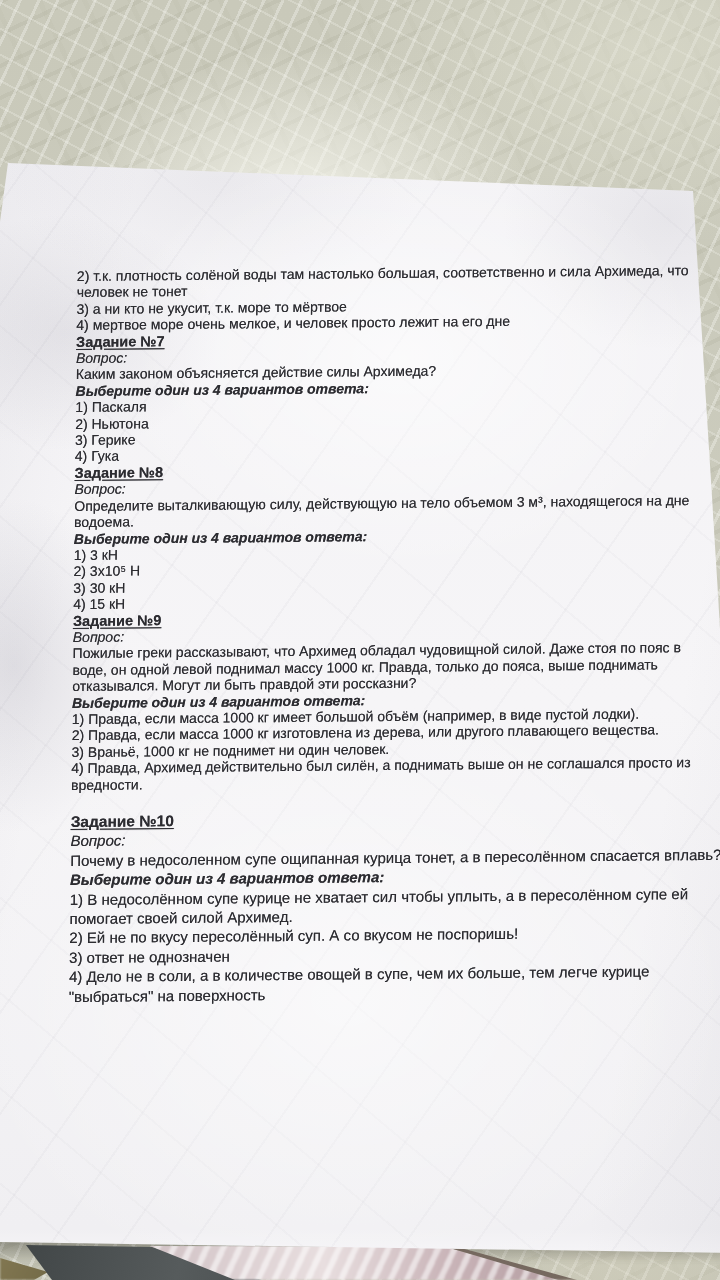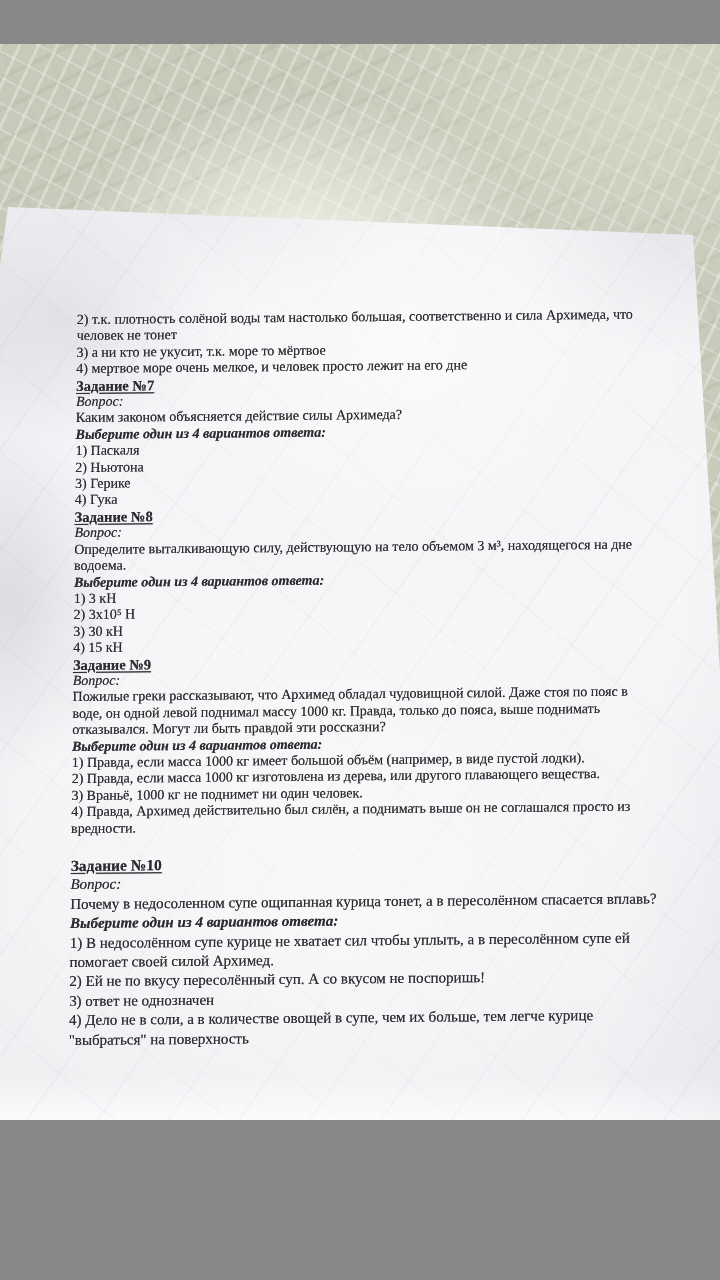--- a/index.html
+++ b/index.html
@@ -1,19 +1,18 @@
 <!DOCTYPE html>
 <html><head>
 <meta charset="utf-8">
 <style>
   html,body{margin:0;padding:0;background:#888;}
   #photo{
-    position:relative;width:720px;height:1076px;overflow:hidden;
-    font-family:Liberation Serif, serif;
-    margin-top:44px;
+    position:relative;width:720px;height:1280px;overflow:hidden;
+    font-family:Liberation Sans, sans-serif;
   }
   
   .table-bg{
     position:absolute;inset:0;z-index:0;
     background:
       radial-gradient(340px 240px at 300px 215px, rgba(248,248,240,.85), rgba(248,248,240,0) 70%),
       radial-gradient(420px 260px at 640px 60px, rgba(224,224,208,.55), rgba(224,224,208,0) 72%),
       radial-gradient(300px 200px at 620px 1250px, rgba(214,210,190,.5), rgba(214,210,190,0) 70%),
       repeating-linear-gradient(115deg, rgba(255,255,252,.30) 0 3px, rgba(255,255,252,0) 3px 17px),
       repeating-linear-gradient(28deg, rgba(255,255,250,.22) 0 2px, rgba(255,255,250,0) 2px 23px),

